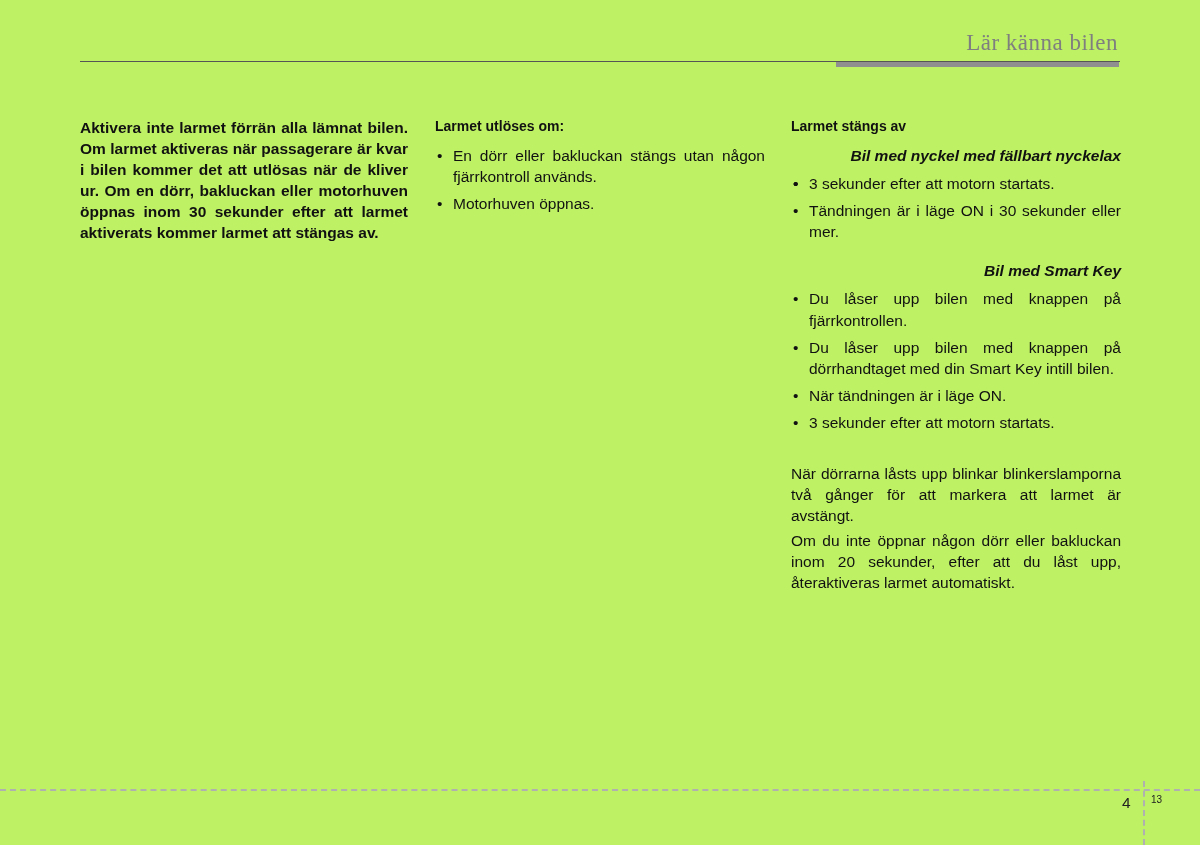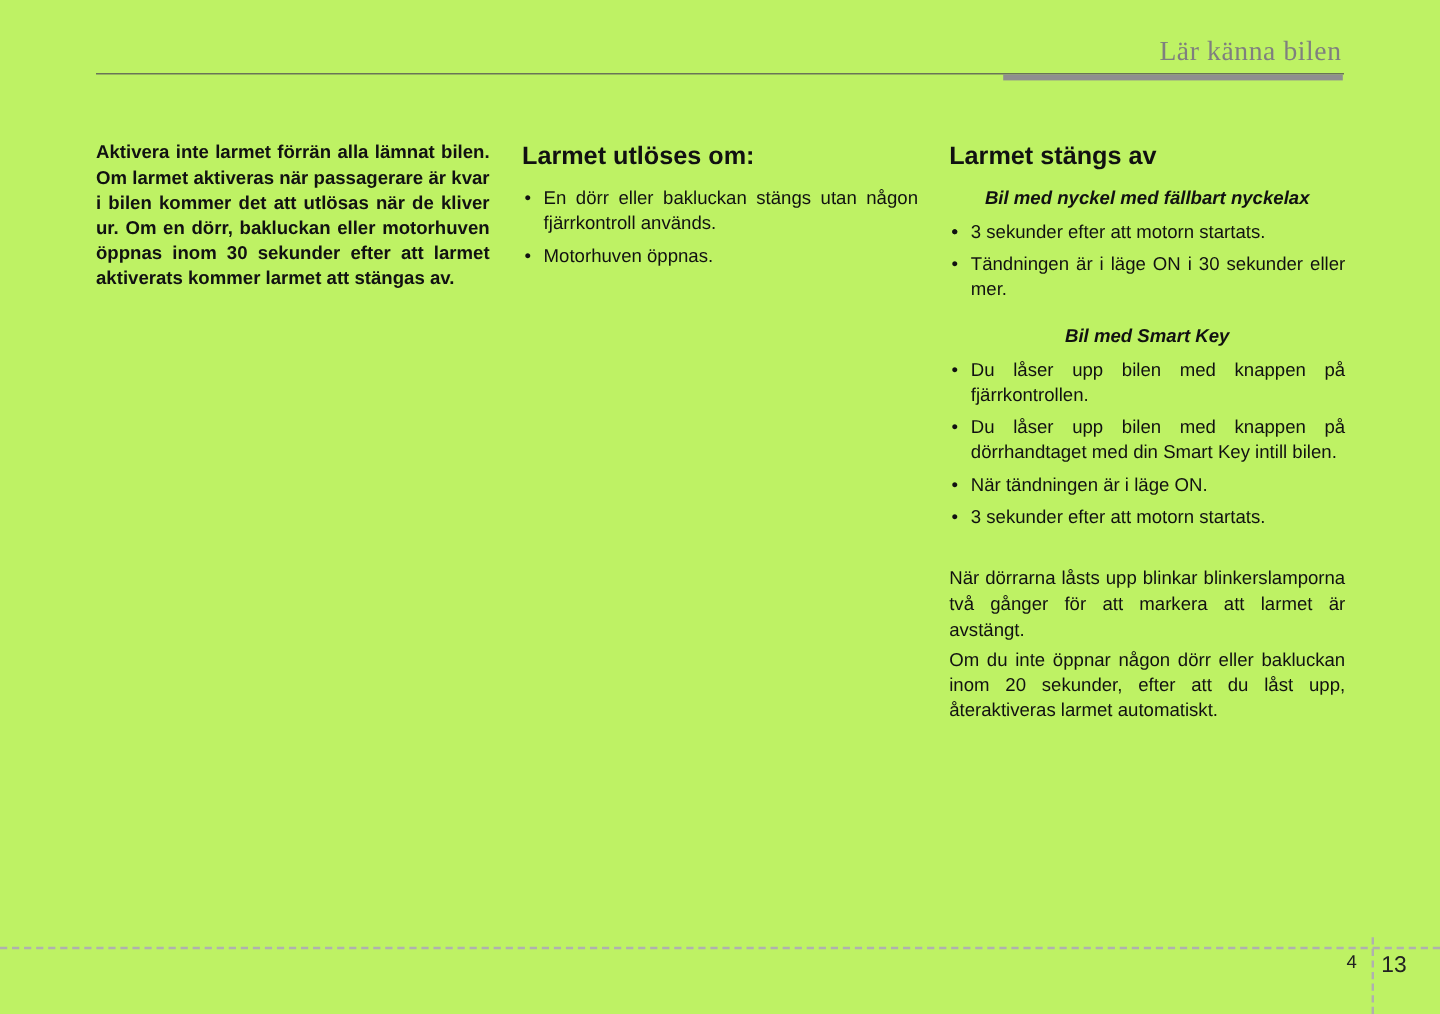--- a/index.html
+++ b/index.html
@@ -48,31 +48,31 @@
     width: 330px;
     font-size: 15.5px;
     line-height: 1.36;
     text-align: justify;
   }
   .col-1 { left: 80px; width: 328px; font-weight: bold; }
   .col-2 { left: 435px; }
   .col-3 { left: 791px; }
 
   .colhead {
-    font-size: 21px;
+    font-size: 14px;
     font-weight: bold;
     margin: 0 0 9px 0;
     text-align: left;
   }
   .subhead {
     font-size: 15.5px;
     font-weight: bold;
     font-style: italic;
     margin: 0 0 7px 0;
-    text-align: center;
+    text-align: right;
   }
   .subhead.second { margin-top: 18px; }
 
   .li {
     position: relative;
     padding-left: 18px;
     margin: 0 0 6px 0;
   }
   .li .dot {
     position: absolute;
@@ -103,21 +103,21 @@
     position: absolute;
     top: 794px;
     left: 1122px;
     font-size: 15.5px;
     color: #222222;
   }
   .footer-page {
     position: absolute;
     top: 794px;
     left: 1151px;
-    font-size: 19px;
+    font-size: 10px;
     color: #222222;
   }
 </style>
 </head>
 <body>
 
 <div class="page">
 
   <div class="header-title">Lär känna bilen</div>
   <div class="header-rule"></div>

